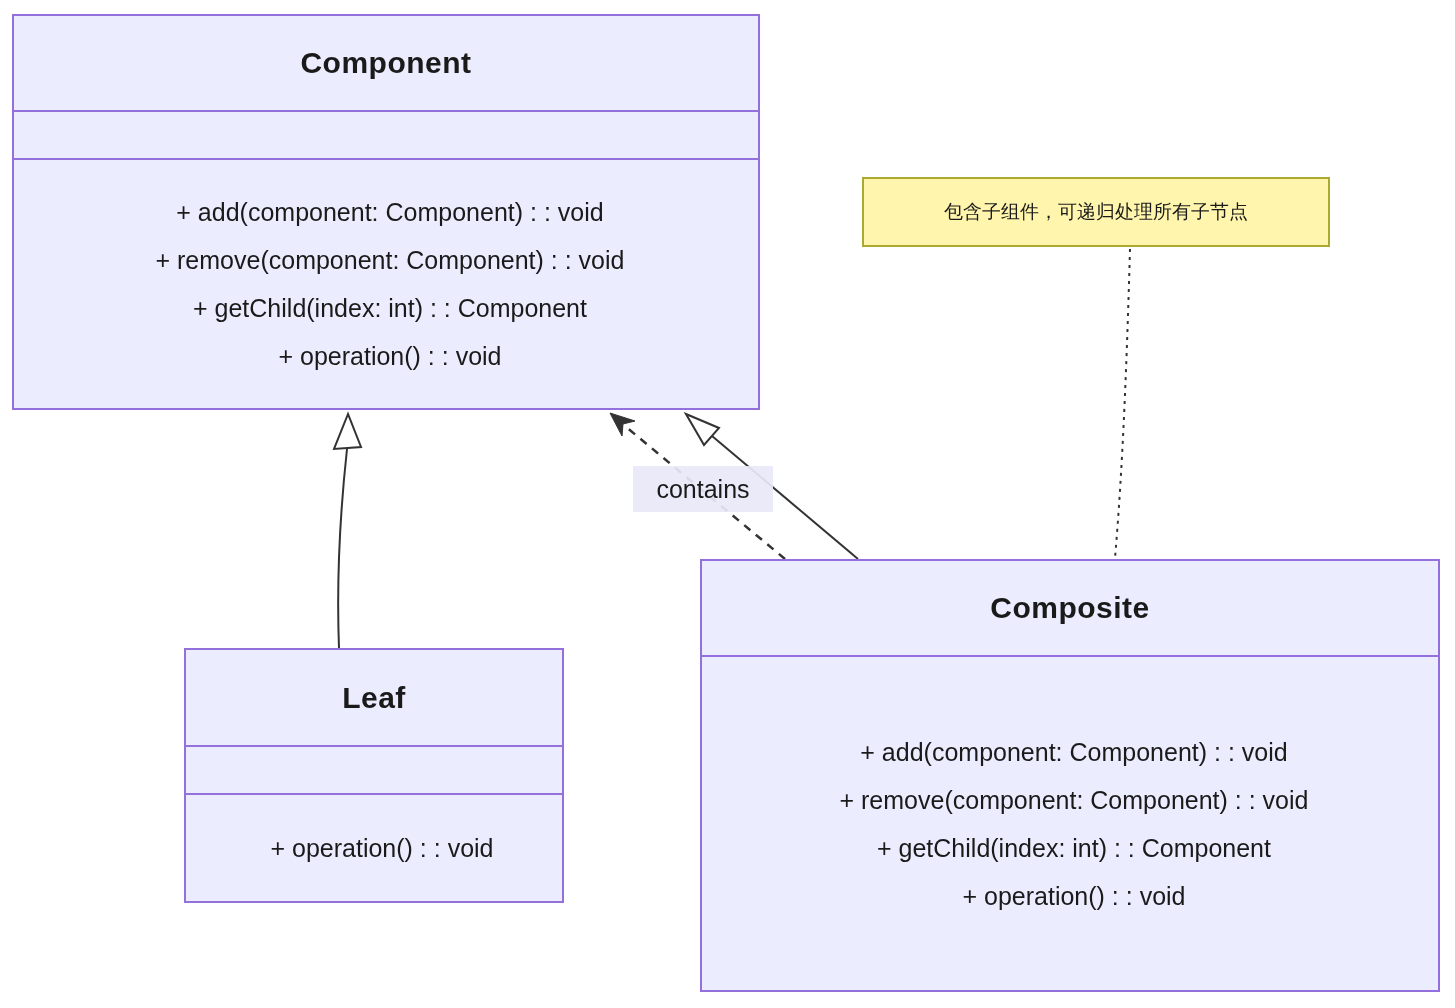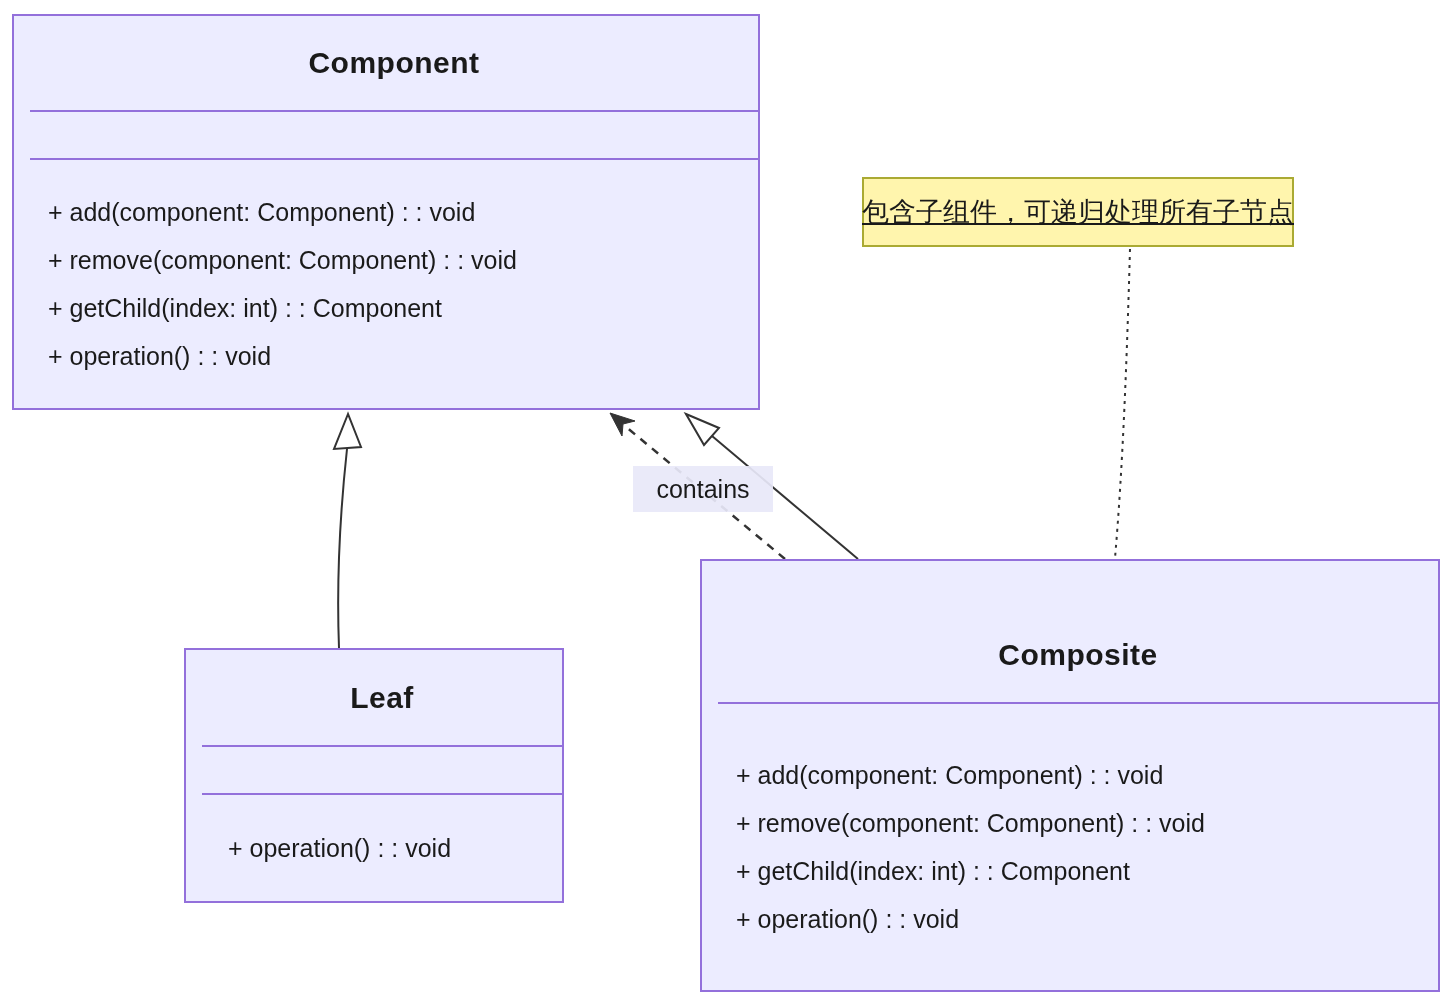--- a/index.html
+++ b/index.html
@@ -23,76 +23,75 @@
   }
   .class-box {
     position: absolute;
     box-sizing: border-box;
     background: #ECECFF;
     border: 2px solid #9370DB;
     z-index: 2;
     display: flex;
     flex-direction: column;
     color: #1a1a1a;
-    padding-left: 16px;
   }
   .class-title {
     box-sizing: border-box;
     flex: 0 0 auto;
     display: flex;
     align-items: center;
     justify-content: center;
     font-weight: bold;
     font-size: 30px;
     letter-spacing: 0.5px;
   }
   .class-attrs, .class-methods {
     box-sizing: border-box;
     border-top: 2px solid #9370DB;
     display: flex;
     flex-direction: column;
     justify-content: center;
     padding-left: 18px;
     padding-right: 10px;
+    text-align: center;
   }
   .member-row {
     font-size: 25px;
     line-height: 48px;
     white-space: nowrap;
   }
   #class-component { left: 12px;  top: 14px;  width: 748px; height: 396px; }
   #class-component .class-title   { height: 94px; }
   #class-component .class-attrs   { height: 48px; }
   #class-component .class-methods { flex: 1 1 auto; }
 
   #class-leaf { left: 148px; top: 648px; width: 380px; height: 255px; margin-left: 36px; }
   #class-leaf .class-title   { height: 95px; }
   #class-leaf .class-attrs   { height: 48px; }
   #class-leaf .class-methods { flex: 1 1 auto; padding-left: 26px; }
 
   #class-composite { left: 700px; top: 559px; width: 740px; height: 433px; }
-  #class-composite .class-title   { height: 94px; margin-top: 47px; }
+  #class-composite .class-title   { height: 94px; }
   #class-composite .class-attrs   { height: 95px; }
   #class-composite .class-methods { flex: 1 1 auto; }
 
   #note {
     position: absolute;
     left: 862px; top: 177px;
-    width: 432px; height: 70px;
+    width: 468px; height: 70px;
     box-sizing: border-box;
     background: #FFF5AD;
     border: 2px solid #AAAA33;
     display: flex;
     align-items: center;
     justify-content: center;
-    font-size: 27px;
+    font-size: 19px;
     color: #1a1a1a;
     z-index: 2;
     white-space: nowrap;
-    text-decoration: underline;
   }
   #edge-label-contains {
     position: absolute;
     left: 633px; top: 466px;
     width: 140px; height: 46px;
     background: rgba(232, 232, 248, 0.92);
     display: flex;
     align-items: center;
     justify-content: center;
     font-size: 25px;

